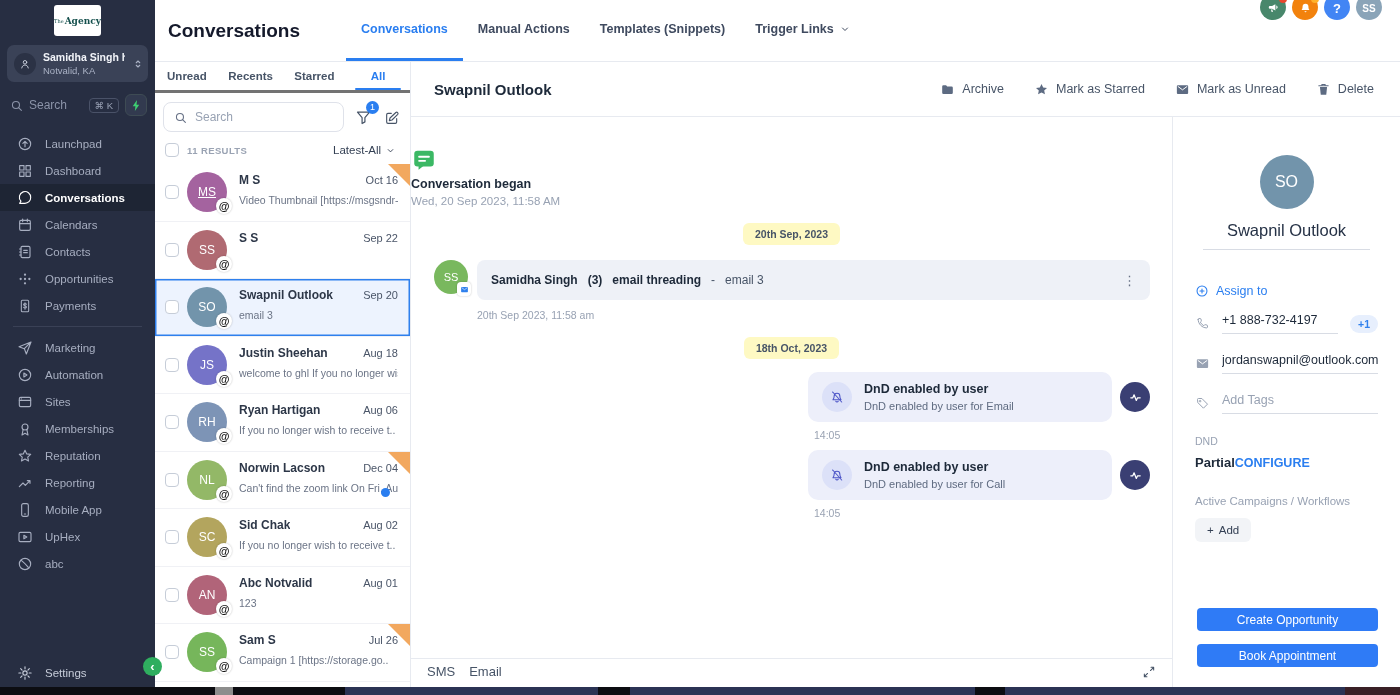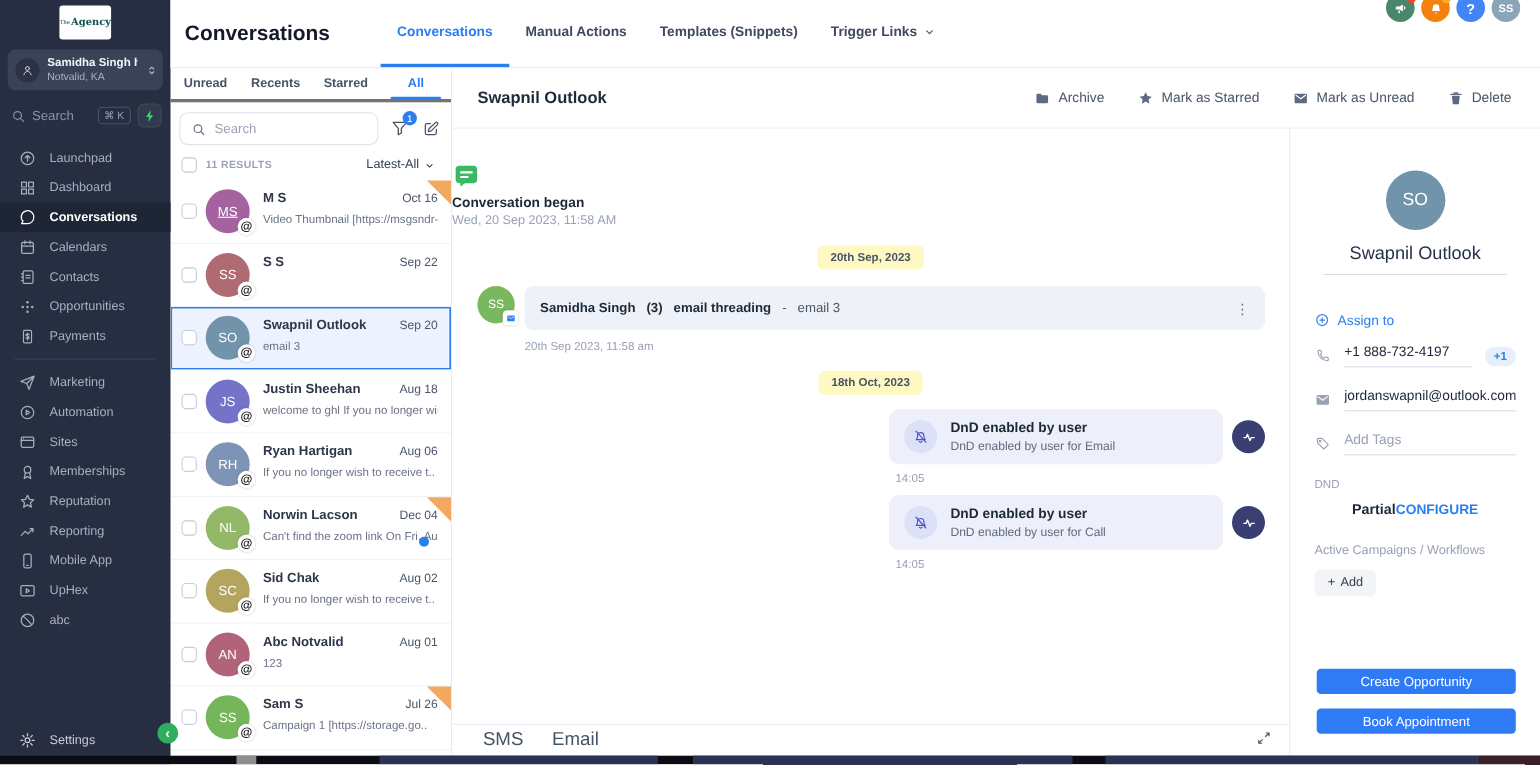--- a/index.html
+++ b/index.html
@@ -94,35 +94,35 @@
   .events { display:flex; flex-direction:column; align-items:flex-end; padding-right:22px; margin-top:13px; }
   .event-group { width:342px; margin-bottom:9px; }
   .event-row { display:flex; align-items:center; gap:8px; }
   .event-bubble { flex:1; background:#edeffa; border-radius:10px; padding:10px 14px; display:flex; align-items:center; gap:12px; }
   .event-ic { width:30px; height:30px; border-radius:50%; background:#dce1f8; color:#4d55c7; display:flex; align-items:center; justify-content:center; flex:0 0 30px; }
   .event-title { font-size:12.5px; font-weight:bold; color:#1d2939; }
   .event-detail { font-size:11px; color:#5f6b81; margin-top:4px; }
   .event-av { width:30px; height:30px; border-radius:50%; background:#3a3f73; color:#fff; display:flex; align-items:center; justify-content:center; flex:0 0 30px; }
   .event-time { font-size:10.5px; color:#9aa3b3; margin:7px 0 0 6px; }
   .composer { position:absolute; left:411px; bottom:11px; width:761px; height:26px; border-top:1px solid #e7eaf0; background:#fff; display:flex; align-items:center; padding:0 16px; gap:14px; }
-  .composer-tab { font-size:17px; color:#475467; cursor:pointer;margin-left:12px; }
+  .composer-tab { font-size:13px; color:#475467; cursor:pointer; }
   .expand { margin-left:auto; color:#475467; cursor:pointer; }
 
   
   .contact-panel { position:absolute; left:1172px; top:117px; width:228px; bottom:8px; border-left:1px solid #e7eaf0; background:#fff; padding:0 22px; }
   .cp-avatar { width:54px; height:54px; border-radius:50%; background:#7294ab; color:#fff; font-size:16px; display:flex; align-items:center; justify-content:center; margin:38px auto 0 auto; }
   .cp-name { text-align:center; font-size:16.5px; color:#263246; margin-top:12px; }
   .cp-underline { height:1px; background:#d8dce4; margin:9px 8px 0 8px; }
   .cp-assign { display:flex; align-items:center; gap:7px; color:#2a7ef0; font-size:12.5px; margin-top:34px; cursor:pointer; }
   .cp-row { display:flex; align-items:center; gap:12px; margin-top:15px; color:#98a2b3; }
   .cp-field { flex:1; border-bottom:1px solid #d8dce4; padding-bottom:6px; font-size:12.5px; color:#1d2939; cursor:text; white-space:nowrap; overflow:hidden; }
   .cp-field.placeholder { color:#98a2b3; }
   .phone-badge { background:#e7effd; color:#2f80ed; font-size:10.5px; font-weight:bold; padding:3px 8px; border-radius:10px; cursor:pointer; }
   .cp-dnd-label { font-size:10.5px; color:#98a2b3; margin-top:21px; }
-  .cp-dnd-row { display:flex; align-items:center; justify-content:center; margin-top:8px; }
+  .cp-dnd-row { display:flex; align-items:center; justify-content:flex-start; margin-top:8px; }
   .cp-dnd-value { font-size:13px; font-weight:bold; color:#1d2939; }
   .cp-configure { font-size:12.5px; font-weight:bold; color:#2a7ef0; cursor:pointer; }
   .cp-campaigns { font-size:11.5px; color:#98a2b3; margin-top:25px; }
   .cp-add { display:inline-flex; align-items:center; gap:5px; background:#f2f4f7; border-radius:6px; padding:6px 12px; font-size:11.5px; color:#344054; margin-top:11px; cursor:pointer; border:none; }
   .btn { position:absolute; left:24px; right:22px; height:23px; border:none; border-radius:4px; background:#2f7bf6; color:#fff; font-size:12px; font-family:"Liberation Sans", sans-serif; cursor:pointer; }
   .btn-create { bottom:56px; }
   .btn-book { bottom:20px; }
 
   
   .bottom-strip { position:absolute; left:0; bottom:0; width:1400px; height:8px; background:#0c0d12; z-index:10; }

